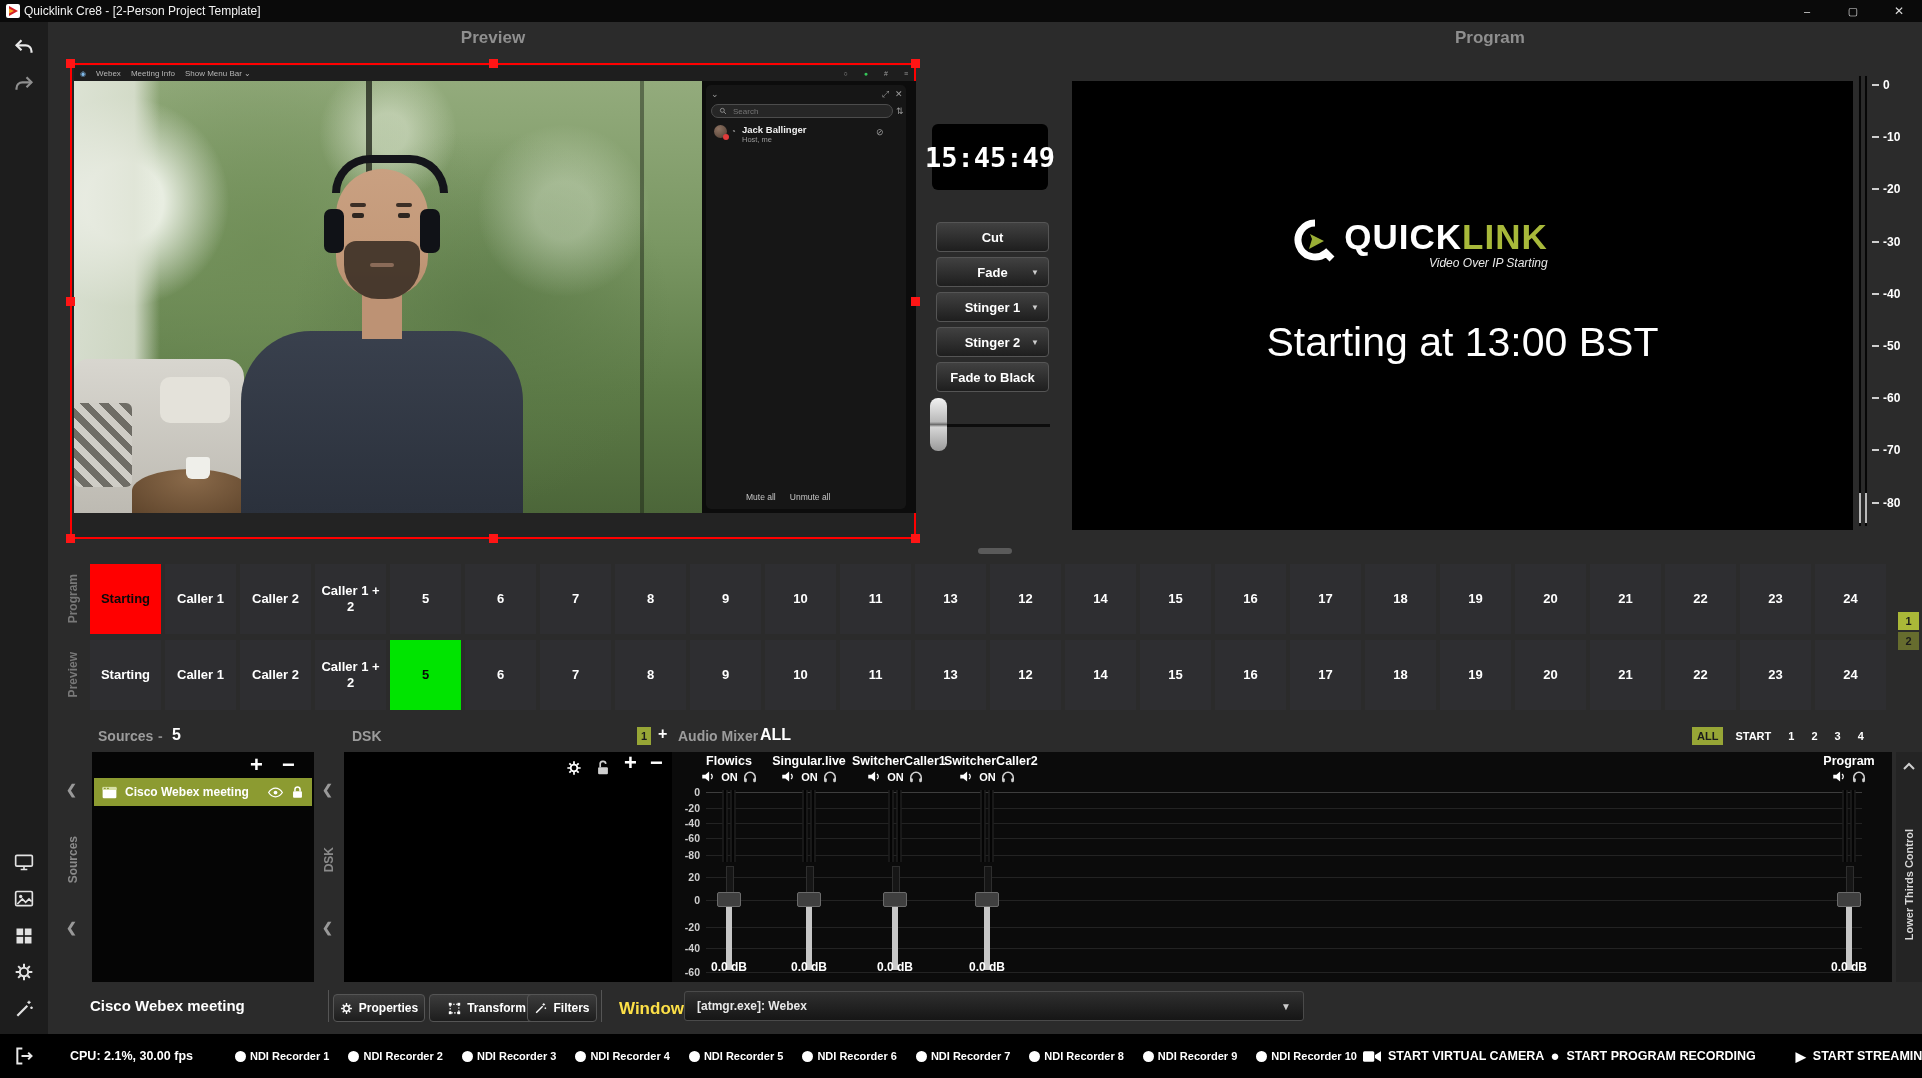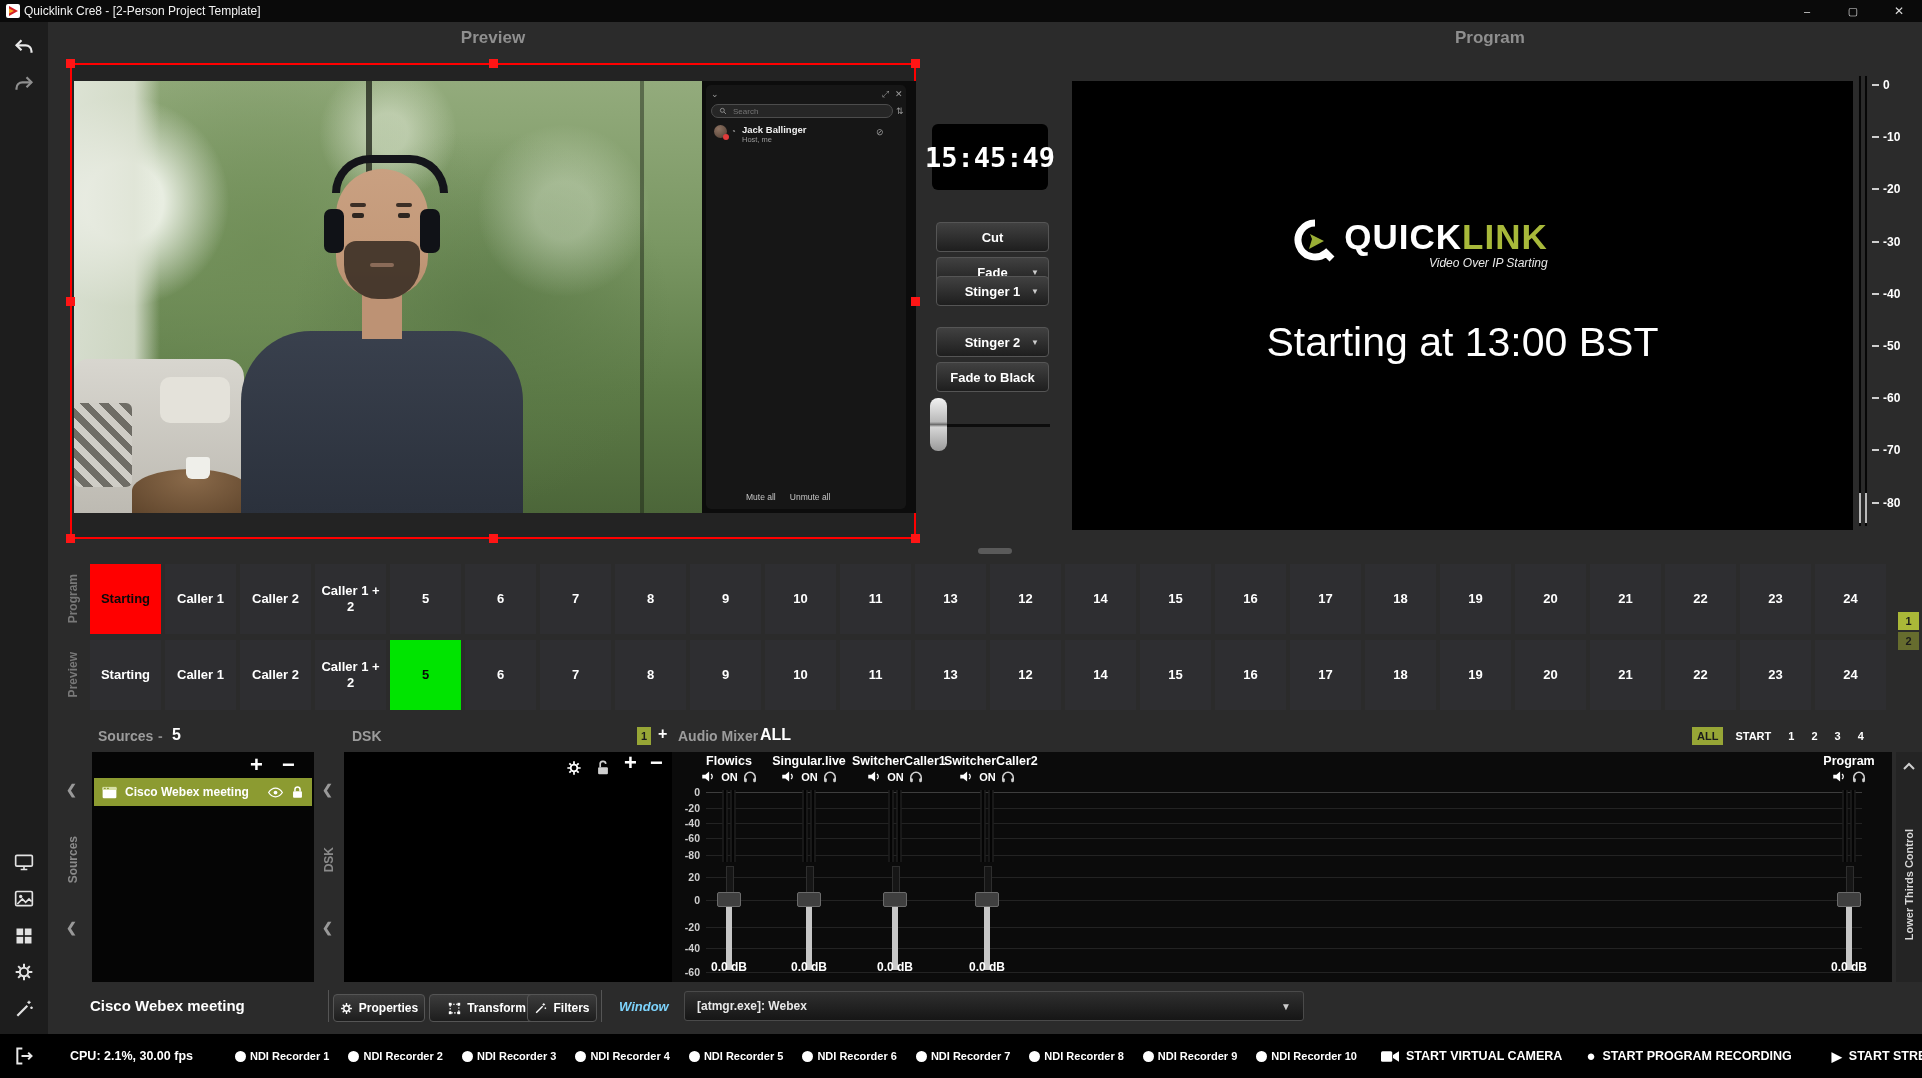--- a/index.html
+++ b/index.html
@@ -143,35 +143,35 @@
   #lt-strip{left:1896px;top:752px;width:26px;height:230px;background:#242424;}
   #lt-strip .lab{position:absolute;left:0;top:48px;width:26px;height:170px;display:flex;align-items:center;justify-content:center;
                  font-size:11px;font-weight:bold;color:#d8d8d8;}
 
   
   #srcbar-title{left:90px;top:997px;font-size:15px;font-weight:bold;color:#fff;}
   .vdiv{position:absolute;top:990px;width:1px;height:32px;background:#555;}
   .tool-btn{position:absolute;top:994px;height:28px;border:1px solid #555;border-radius:4px;
             background:linear-gradient(180deg,#3c3c3c,#1d1d1d);display:flex;align-items:center;justify-content:center;gap:6px;
             font-size:12px;font-weight:bold;color:#fff;box-sizing:border-box;}
-  #window-label{left:619px;top:999px;font-size:13px;font-weight:bold;color:#7dd3fc;font-style:italic;}
+  #window-label{left:619px;top:999px;font-size:17px;font-weight:bold;color:#fde047;}
   #window-dd{left:684px;top:991px;width:620px;height:30px;border:1px solid #4a4a4a;border-radius:3px;
              background:linear-gradient(180deg,#2f2f2f,#161616);display:flex;align-items:center;box-sizing:border-box;}
   #window-dd .val{font-size:12px;font-weight:bold;color:#e8e8e8;margin-left:12px;flex:1;}
   #window-dd .caret{font-size:10px;color:#ccc;margin-right:12px;}
 
   
   #statusbar{left:0;top:1034px;width:1922px;height:44px;background:#000;display:flex;align-items:center;box-sizing:border-box;padding-right:12px;}
   #cpu{font-size:12.5px;font-weight:bold;color:#fff;margin-left:70px;white-space:nowrap;}
   .sdiv{width:1px;height:26px;background:#3a3a3a;margin-left:30px;}
   #recorders{display:flex;align-items:center;gap:7px;margin-left:auto;}
   .rec-item{display:flex;align-items:center;gap:4px;white-space:nowrap;padding-left:12px;}
   .rec-dot{width:11px;height:11px;border-radius:50%;background:#fff;}
   .rec-lab{font-size:11px;font-weight:bold;color:#fff;}
-  .sb-action{display:flex;align-items:center;gap:7px;margin-left:24px;font-size:12.5px;font-weight:bold;color:#fff;white-space:nowrap;}
+  .sb-action{display:flex;align-items:center;gap:7px;margin-left:6px;font-size:12.5px;font-weight:bold;color:#fff;white-space:nowrap;}
 </style>
 </head>
 <body>
 
 <div id="app">
 
   <div class="abs" id="titlebar">
     <svg class="abs" style="left:6px;top:4px" width="14" height="14" viewBox="0 0 14 14">
       <rect width="14" height="14" rx="2" fill="#fff"></rect>
         <path d="M3 2l9 5-9 5z" fill="#d42027"></path>
@@ -218,20 +218,31 @@
     <svg class="side-ic" style="top:977px" viewBox="0 0 24 24">
       <path d="M4 20L16 8" stroke="#e2e2e2" stroke-width="2.6"></path>
         <path d="M18 2v4M16 4h4M21 9v3M19.5 10.5h3" stroke="#e2e2e2" stroke-width="1.6"></path>
     </svg>
   </div>
 
   <div class="abs view-label" style="left:420px;top:28px;width:146px;text-align:center">Preview</div>
   <div class="abs view-label" style="left:1417px;top:28px;width:146px;text-align:center">Program</div>
 
   <div class="abs" id="selection">
+    <div class="abs" id="wx-menubar">
+      <span style="color:#7fb8e8;font-size:7px">◉</span>
+      <span>Webex</span>
+      <span>Meeting Info</span>
+      <span>Show Menu Bar ⌄</span>
+      <span class="spacer"></span>
+      <span class="wic">○</span>
+      <span class="wic" style="color:#35c759">●</span>
+      <span class="wic">#</span>
+      <span class="wic">≡</span>
+    </div>
 
     <div class="abs" id="video">
       <div id="window-light"></div>
       <div class="mullion" style="left:292px"></div>
       <div class="mullion" style="left:566px;width:4px;opacity:.6"></div>
       <div id="couch"></div>
       <div id="cushion"></div>
       <div id="blanket"></div>
       <div id="table"></div>
       <div id="mug"></div>
@@ -288,21 +299,21 @@
   <div class="handle" style="left:911px;top:534px"></div>
 
   <div class="abs" id="clock">15:45:49</div>
   <div class="tbtn" style="top:222px">
       <span>Cut</span>
     </div>
   <div class="tbtn" style="top:257px">
       <span>Fade</span>
       <span class="arrow">▼</span>
     </div>
-  <div class="tbtn" style="top:276px">
+  <div class="tbtn" style="top:292px">
       <span>Stinger 1</span>
       <span class="arrow">▼</span>
     </div>
   <div class="tbtn" style="top:327px">
       <span>Stinger 2</span>
       <span class="arrow">▼</span>
     </div>
   <div class="tbtn" style="top:362px">
       <span>Fade to Black</span>
     </div>

